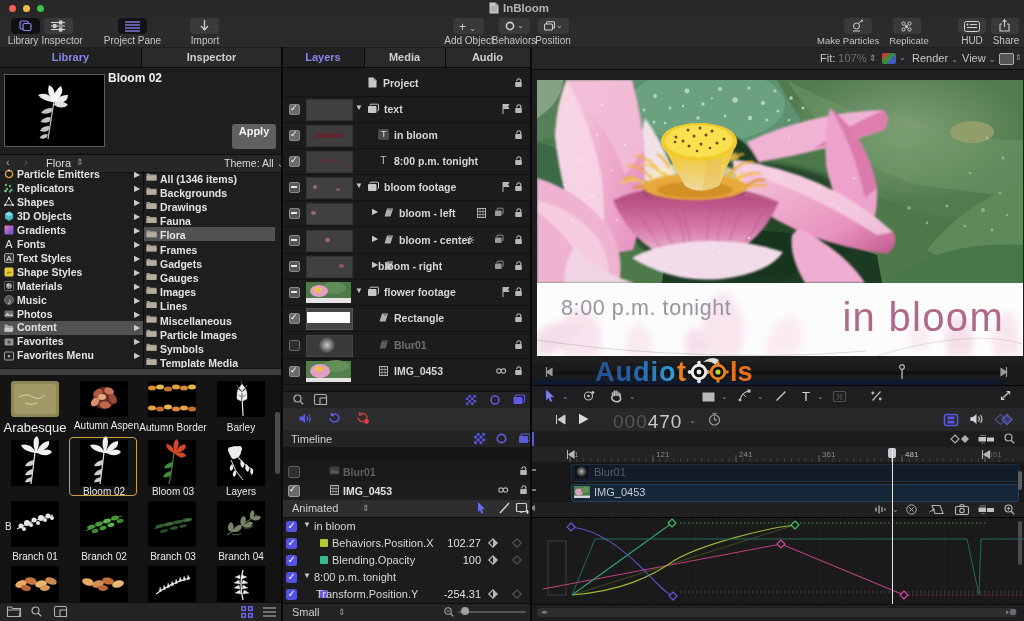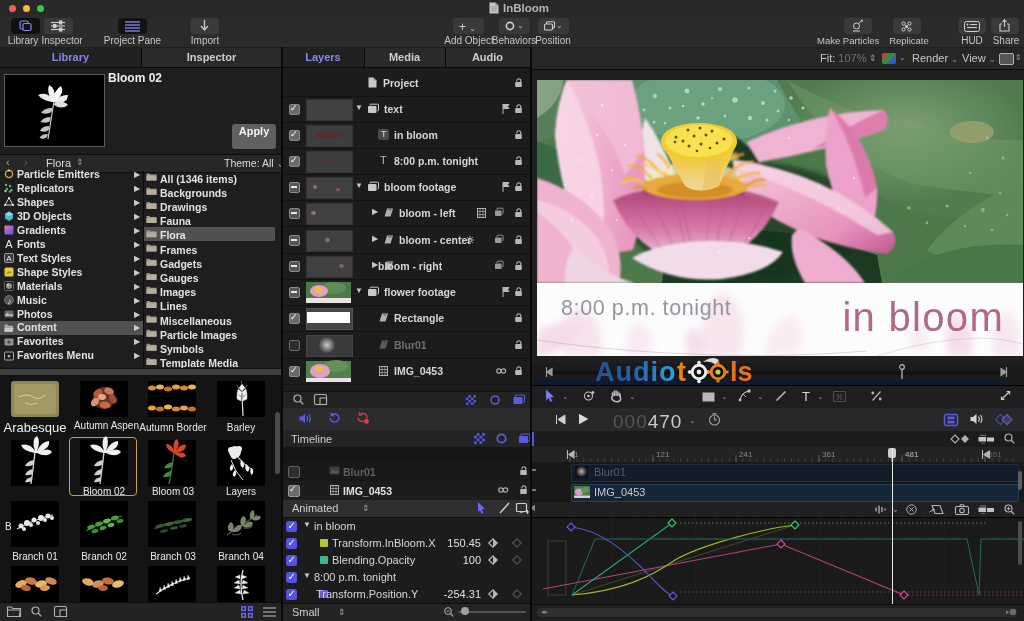--- a/index.html
+++ b/index.html
@@ -866,22 +866,22 @@
         <line x1="9.5" y1="10" x2="13" y2="10" stroke="#d0d0d0"></line>
       </svg>
 
 <div class="abs" style="left:286px;top:520.5px;width:11px;height:11px;background:#5353e0;border-radius:2.5px;"></div>
 <div class="txt" style="left:287.5px;top:519.5px;font-size:10px;color:#fff;">✓</div>
 <div class="txt" style="left:303px;top:520px;font-size:8px;color:#c8c8c8;">▼</div>
 <div class="txt" style="left:314px;top:519.5px;color:#d8d8d8;">in bloom</div>
 <div class="abs" style="left:286px;top:537.5px;width:11px;height:11px;background:#5353e0;border-radius:2.5px;"></div>
 <div class="txt" style="left:287.5px;top:536.5px;font-size:10px;color:#fff;">✓</div>
 <div class="abs" style="left:320px;top:539px;width:8px;height:8px;background:#b4c832;border-radius:1px;"></div>
-<div class="txt" style="left:332px;top:536.5px;color:#d8d8d8;">Transform.InBloom.X</div>
-<div class="txt" style="left:400px;top:536.5px;width:81px;text-align:right;color:#e0e0e0;">150.45</div>
+<div class="txt" style="left:332px;top:536.5px;color:#d8d8d8;">Behaviors.Position.X</div>
+<div class="txt" style="left:400px;top:536.5px;width:81px;text-align:right;color:#e0e0e0;">102.27</div>
 <svg class="ic" style="left:488px;top:538px;" width="10" height="10" viewBox="0 0 10 10">
         <path d="M5 0.8 L9.2 5 L5 9.2 L0.8 5 Z" fill="none" stroke="#b8b8b8" stroke-width="1.2"></path>
         <path d="M5 0.8 L9.2 5 L5 9.2 Z" fill="#b8b8b8"></path>
       </svg>
 <svg class="ic" style="left:512px;top:538px;opacity:0.35;" width="10" height="10" viewBox="0 0 10 10">
         <path d="M5 0.8 L9.2 5 L5 9.2 L0.8 5 Z" fill="none" stroke="#b8b8b8" stroke-width="1.2"></path>
       </svg>
 <div class="abs" style="left:286px;top:554.5px;width:11px;height:11px;background:#5353e0;border-radius:2.5px;"></div>
 <div class="txt" style="left:287.5px;top:553.5px;font-size:10px;color:#fff;">✓</div>
 <div class="abs" style="left:320px;top:556px;width:8px;height:8px;background:#3cb88a;border-radius:1px;"></div>

